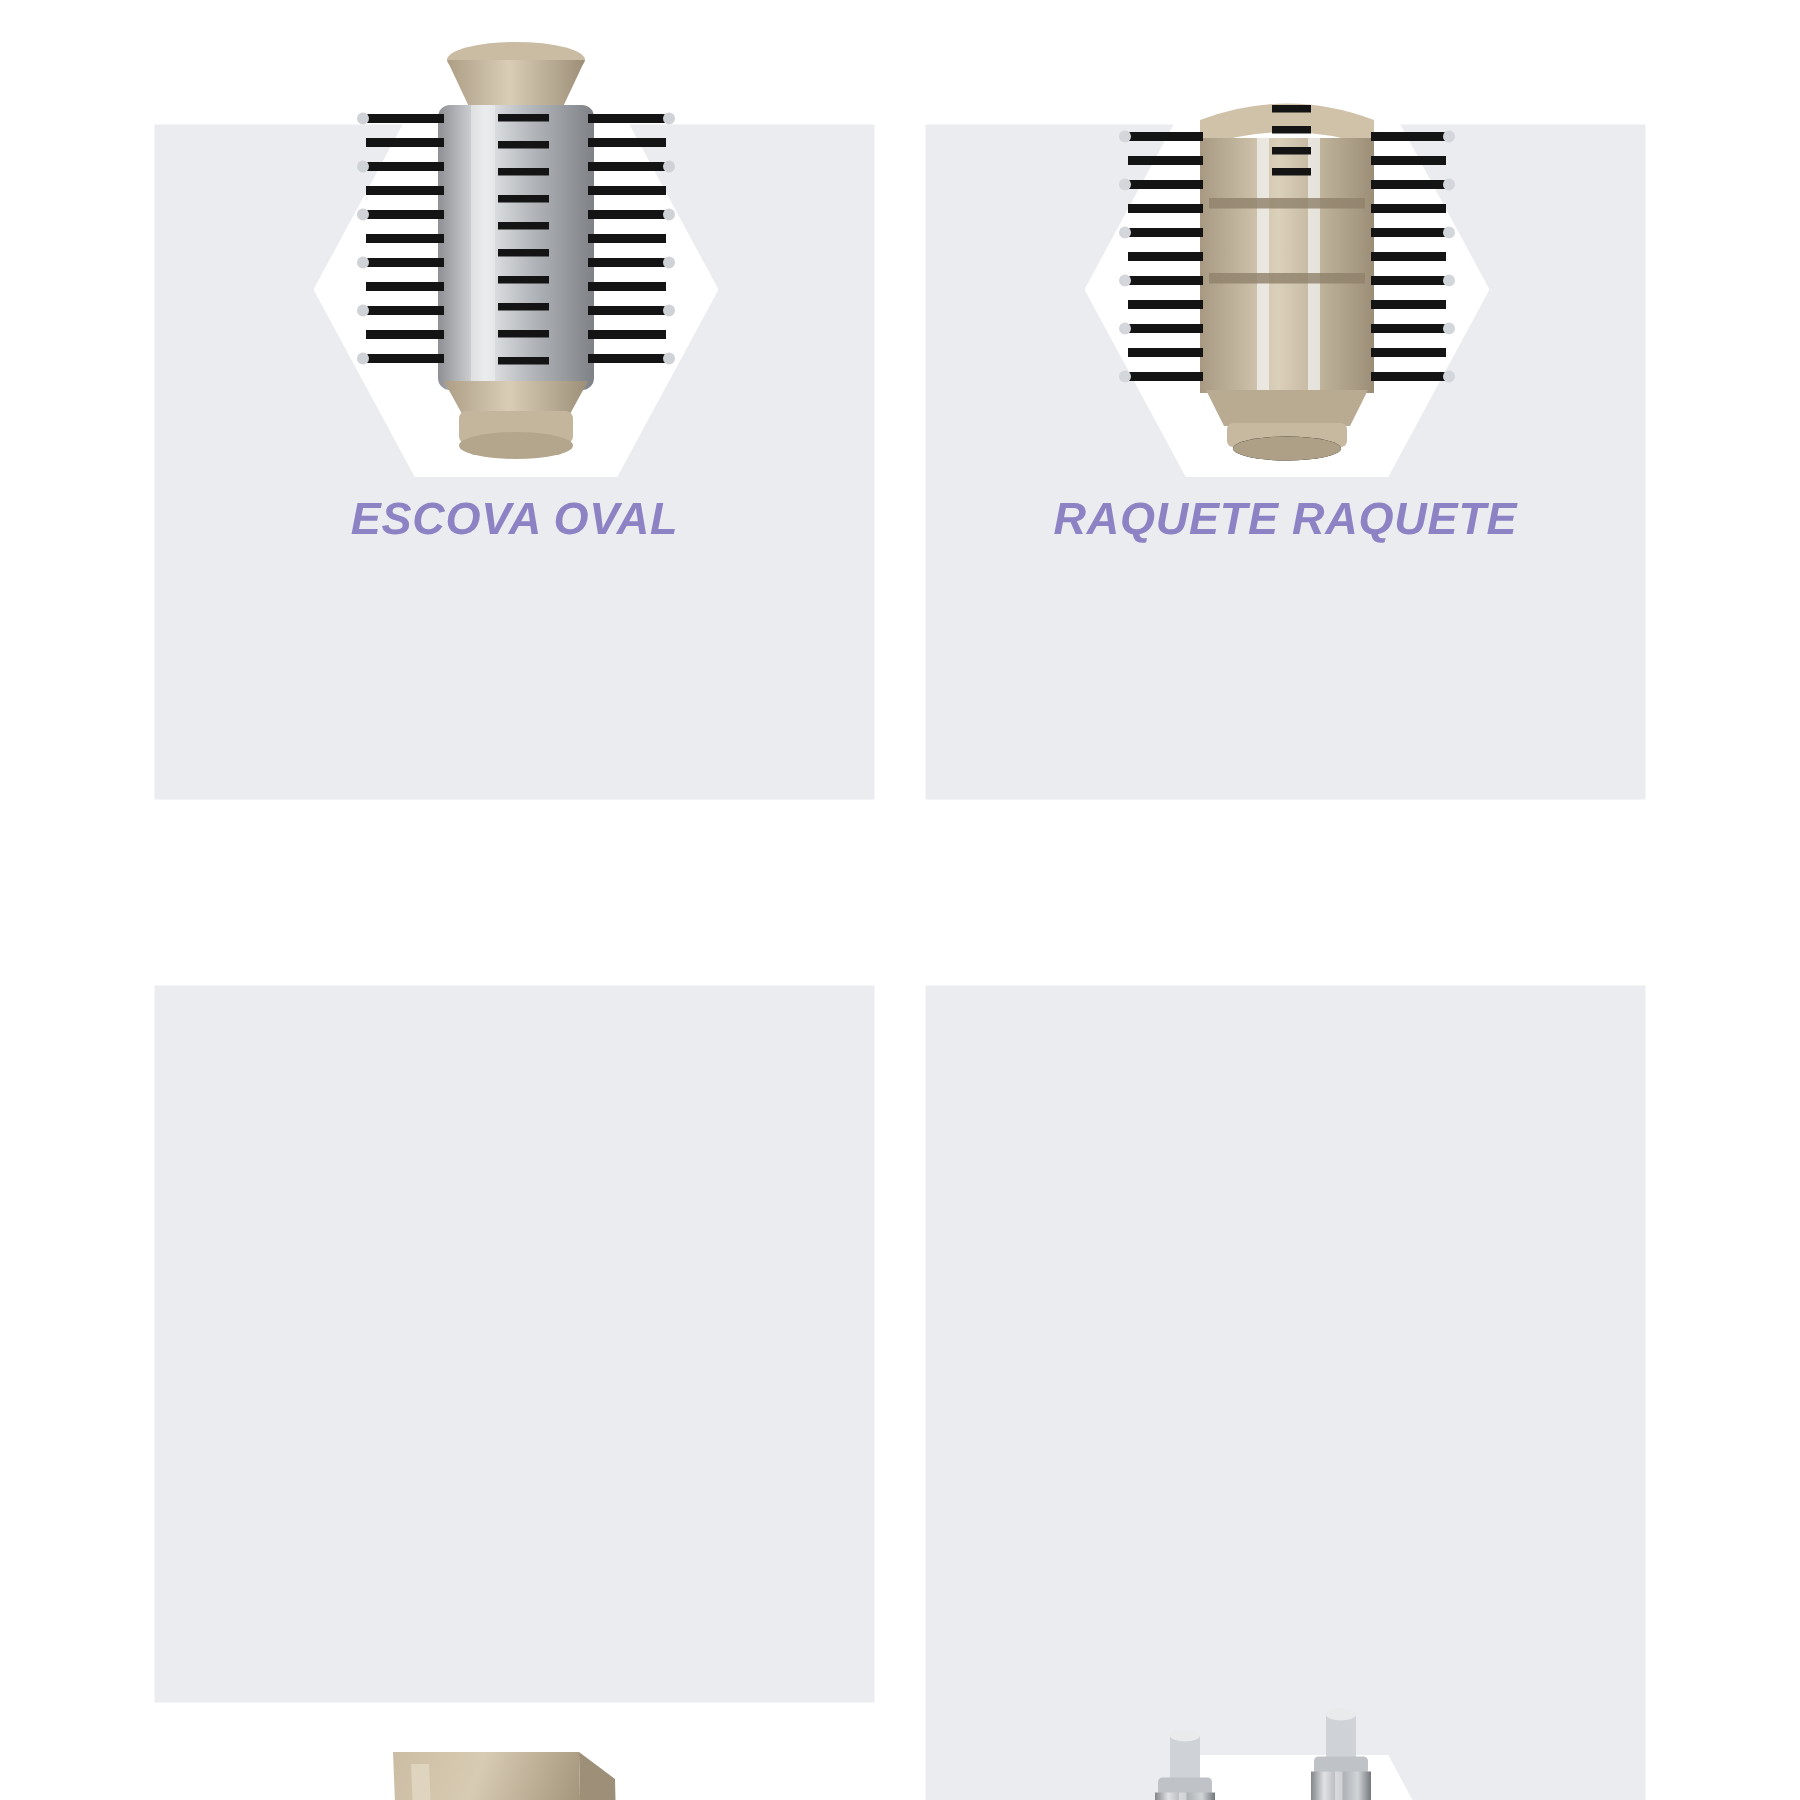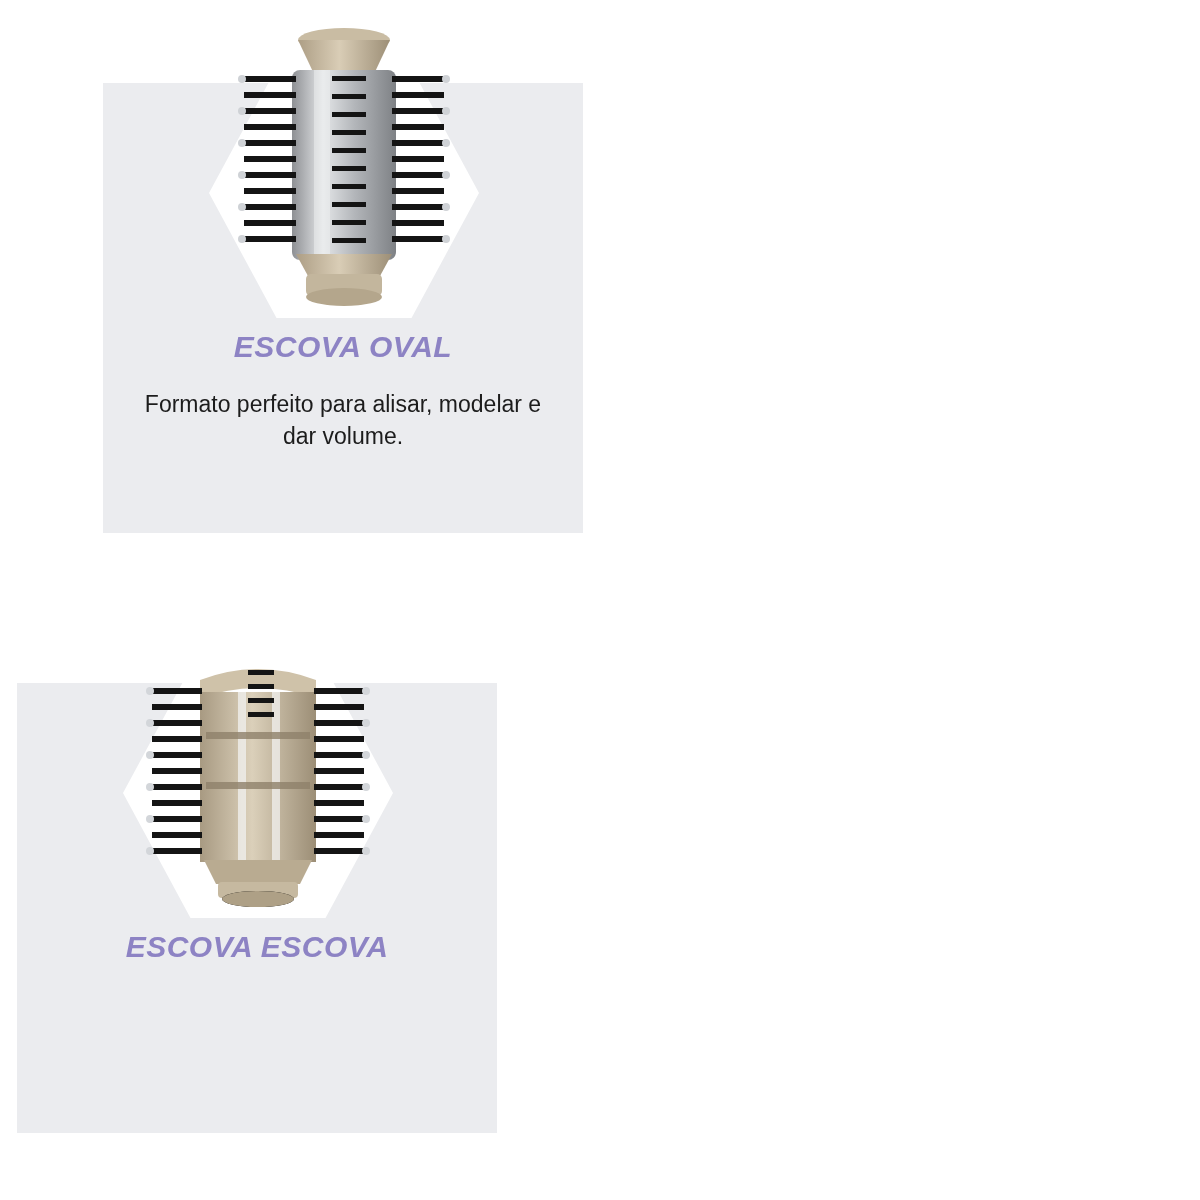--- a/index.html
+++ b/index.html
@@ -21,21 +21,21 @@
     background: #ffffff;
   }
 
   .grid {
     position: absolute;
     left: 0;
     top: 0;
     width: 1200px;
     height: 1200px;
     display: grid;
-    grid-template-columns: 1fr;
+    grid-template-columns: 1fr 1fr;
     grid-template-rows: 1fr 1fr;
   }
 
   .cell {
     position: relative;
   }
 
   
   .panel {
     position: absolute;
@@ -186,21 +186,20 @@
               <circle cx="272" cy="221" r="4"></circle>
           </g>
 
           <path d="M122 236 L218 236 L206 258 L134 258 Z" fill="url(#beigeA)"></path>
           <rect x="132" y="256" width="76" height="22" rx="5" fill="#c3b69d"></rect>
           <ellipse cx="170" cy="279" rx="38" ry="9" fill="#b4a68c"></ellipse>
         </svg>
       </div>
       <div class="texts">
         <h2 class="title">ESCOVA OVAL</h2>
-        <p class="desc">Formato perfeito para alisar, modelar e dar volume.</p>
       </div>
     </div>
 
     <div class="cell cell-2">
       <div class="panel"></div>
       <div class="hex"></div>
       <div class="art">
         <svg viewBox="0 0 340 300" width="340" height="300" aria-hidden="true">
           <defs>
             <linearGradient id="beigeB" x1="0" y1="0" x2="1" y2="0">
@@ -270,21 +269,21 @@
               <circle cx="278" cy="211" r="4"></circle>
           </g>
 
           <path d="M116 220 L224 220 L212 244 L128 244 Z" fill="#b9ab91"></path>
           <rect x="130" y="242" width="80" height="16" rx="4" fill="#c6b9a0"></rect>
           <ellipse cx="170" cy="259" rx="36" ry="8" fill="#ae a08 6"></ellipse>
           <ellipse cx="170" cy="259" rx="36" ry="8" fill="#aea086"></ellipse>
         </svg>
       </div>
       <div class="texts">
-        <h2 class="title">ESCOVA ESCOVA</h2>
+        <h2 class="title">RAQUETE RAQUETE</h2>
       </div>
     </div>
 
     <div class="cell cell-3">
       <div class="panel"></div>
       <div class="hex"></div>
       <div class="art">
         <svg viewBox="0 0 340 300" width="340" height="300" aria-hidden="true">
           <defs>
             <linearGradient id="beigeC" x1="0" y1="0" x2="1" y2="0.3">

